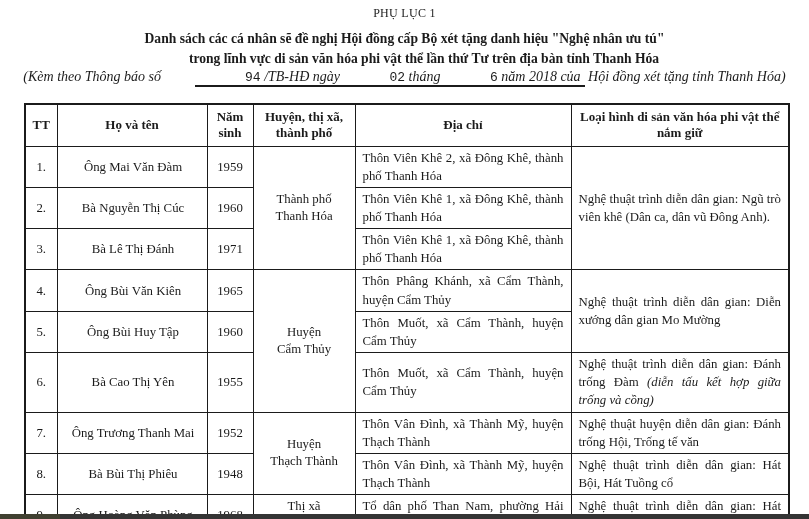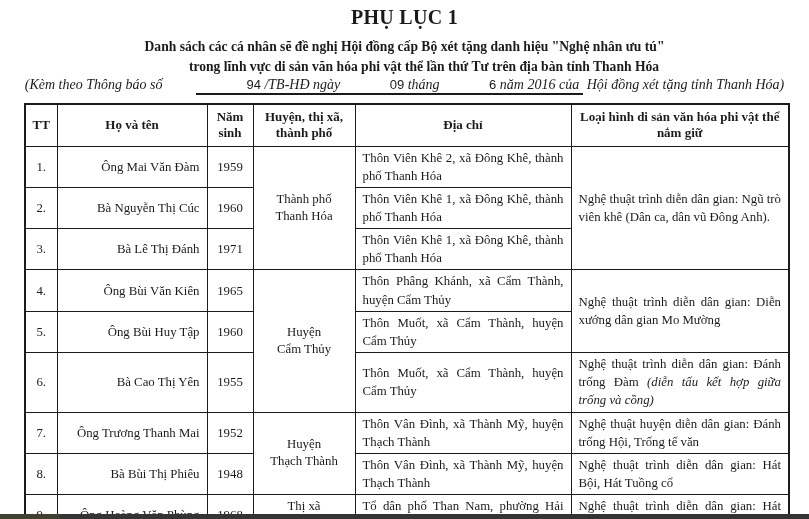--- a/index.html
+++ b/index.html
@@ -1,51 +1,51 @@
 <!DOCTYPE html>
 <html><head>
 <meta charset="utf-8">
 <style>
   * { margin: 0; padding: 0; box-sizing: border-box; }
   html, body { width: 809px; height: 519px; background: #ffffff; overflow: hidden; }
   body { font-family: "Liberation Serif", "DejaVu Serif", serif; color: #1b1b1b; position: relative; }
 
   .doc-header { position: absolute; top: 6px; left: 0; width: 809px; text-align: center; }
-  .title { font-size: 20px; font-weight: bold; letter-spacing: 0.3px; }
+  .title { font-size: 12px; font-weight: normal; letter-spacing: 0.3px; }
   .subtitle { font-size: 13.6px; font-weight: bold; margin-top: 10px; }
   .subtitle2 { font-size: 13.6px; font-weight: bold; margin-top: 4px; padding-left: 39px; }
   .note { font-size: 14px; font-style: italic; margin-top: 2px; white-space: nowrap; }
   .note .gap { display: inline-block; width: 34px; }
   .note .ul-group { border-bottom: 2px solid #1b1b1b; padding: 0 4px 1px 4px; }
-  .note .num { font-style: normal; font-family: Liberation Sans, sans-serif; font-size: 13px; margin-left: 46px; }
+  .note .num { font-style: normal; font-family: Liberation Mono, monospace; font-size: 13px; margin-left: 46px; }
 
   table.main { position: absolute; top: 103px; left: 24px; width: 764px;
     border-collapse: collapse; table-layout: fixed; border: 2px solid #1b1b1b; }
   th, td { border: 1px solid #1b1b1b; vertical-align: middle; }
   th { font-size: 13px; font-weight: bold; text-align: center; line-height: 1.25; padding: 3px 4px; }
   td { font-size: 12.8px; line-height: 1.42; padding: 2px 7px; }
   td.c-tt { text-align: center; padding: 2px 2px; }
-  td.c-name { text-align: right; padding-left: 9px; }
+  td.c-name { text-align: center; padding-left: 9px; }
   td.c-year { text-align: center; padding: 7px 2px; }
   td.c-district { text-align: center; line-height: 1.35; padding: 2px 1px; }
   td.c-addr { text-align: justify; }
   td.c-heritage { text-align: justify; }
   td.c-heritage .lit { font-style: italic; }
 
   .bottom-strip { position: absolute; left: 0; top: 514px; width: 809px; height: 5px; background: #343434; }
   .bottom-strip .tint { position: absolute; left: 0; top: 0; width: 60px; height: 5px; background: #4a4a30; opacity: 0.6; }
 </style>
 </head>
 <body>
 
 <div class="doc-header">
   <div class="title">PHỤ LỤC 1</div>
   <div class="subtitle">Danh sách các cá nhân sẽ đề nghị Hội đồng cấp Bộ xét tặng danh hiệu "Nghệ nhân ưu tú"</div>
   <div class="subtitle2">trong lĩnh vực di sản văn hóa phi vật thể lần thứ Tư trên địa bàn tỉnh Thanh Hóa</div>
-  <div class="note"><span>(Kèm theo Thông báo số</span><span class="gap"></span><span class="ul-group"><span class="num">94</span> <span>/TB-HĐ ngày</span> <span class="num">09</span> <span>tháng</span> <span class="num">6</span> <span>năm 2016 của</span></span> <span>Hội đồng xét tặng tỉnh Thanh Hóa)</span></div>
+  <div class="note"><span>(Kèm theo Thông báo số</span><span class="gap"></span><span class="ul-group"><span class="num">94</span> <span>/TB-HĐ ngày</span> <span class="num">02</span> <span>tháng</span> <span class="num">6</span> <span>năm 2018 của</span></span> <span>Hội đồng xét tặng tỉnh Thanh Hóa)</span></div>
 </div>
 
 <table class="main">
   <colgroup>
     <col style="width:32px">
     <col style="width:150px">
     <col style="width:46px">
     <col style="width:102px">
     <col style="width:216px">
     <col style="width:218px">

